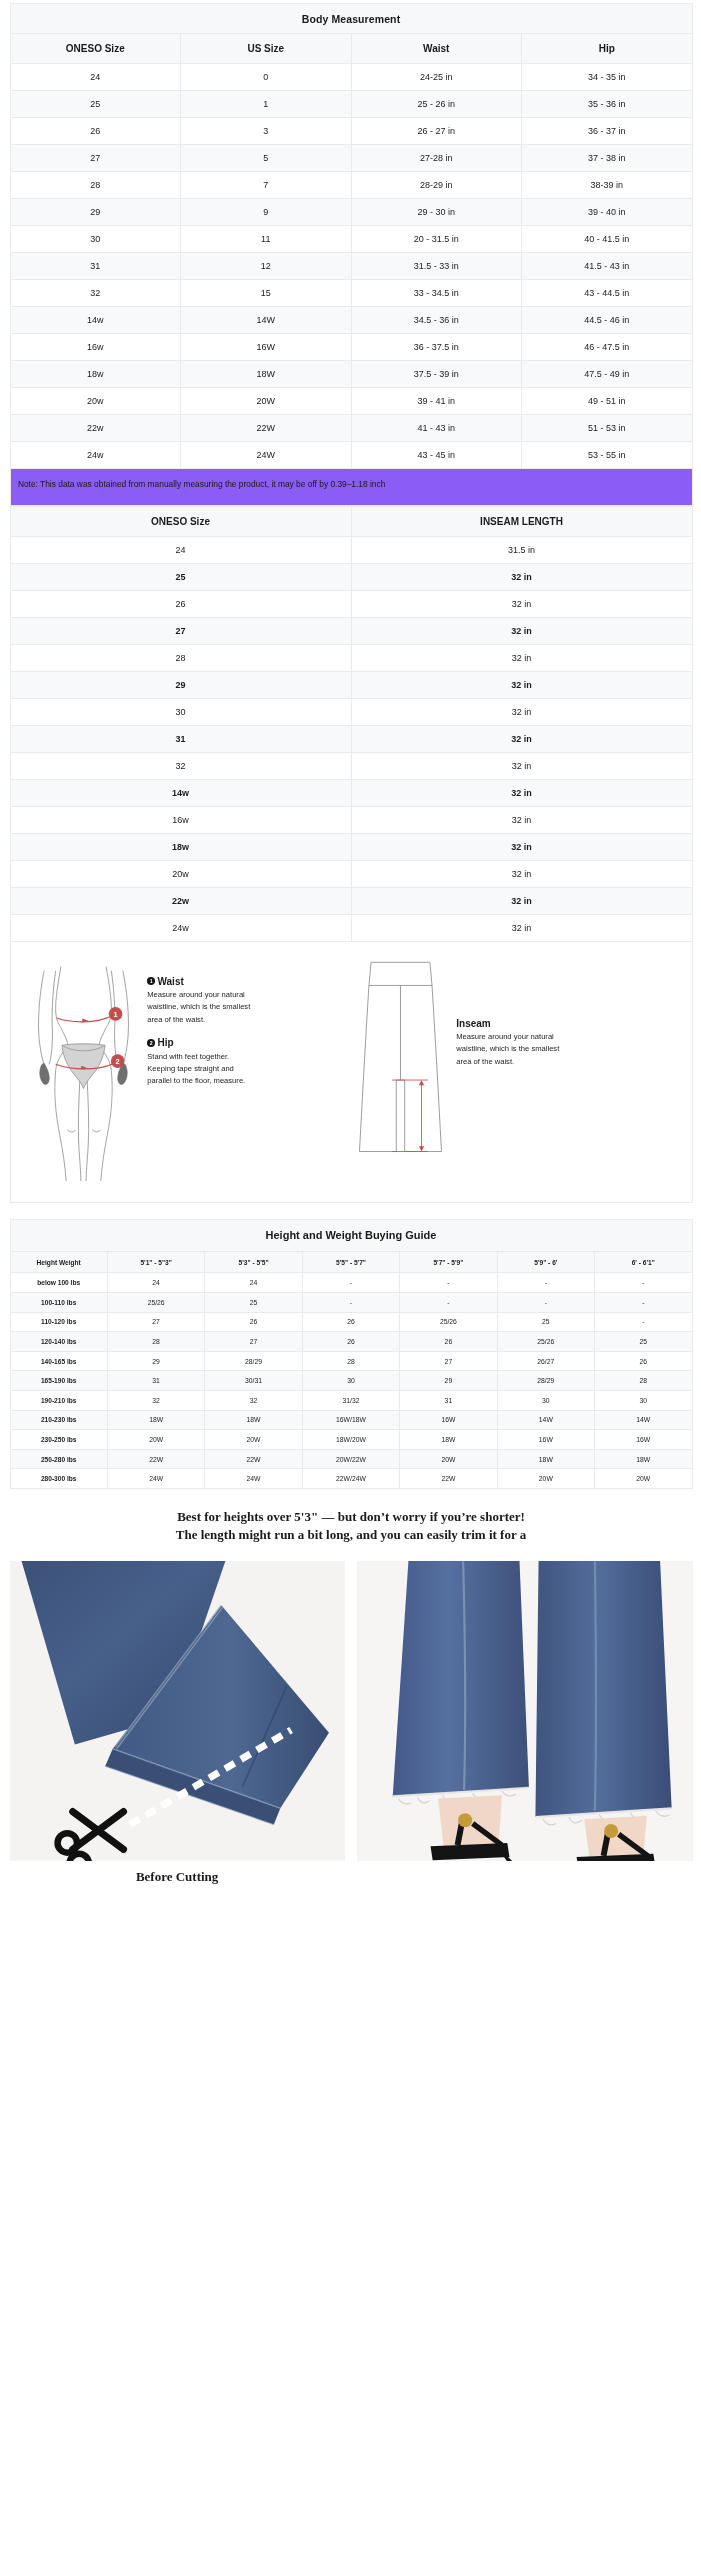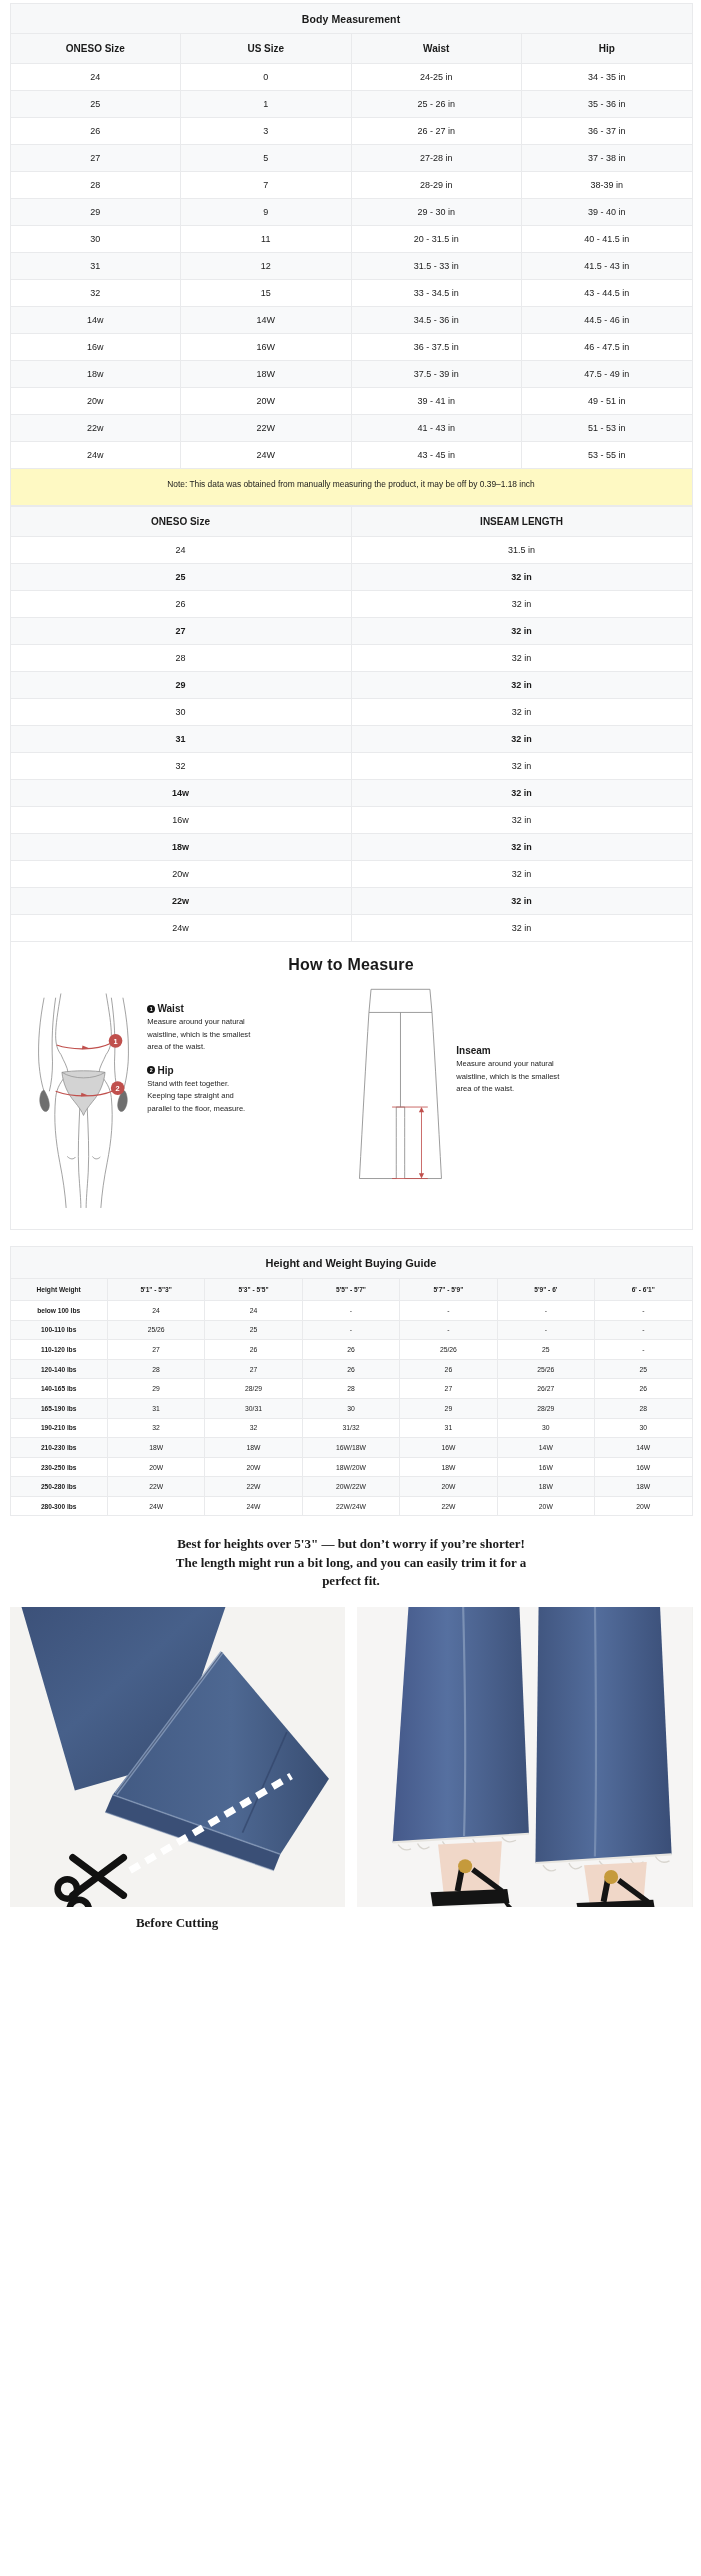--- a/index.html
+++ b/index.html
@@ -40,25 +40,25 @@
     font-weight: bold;
     padding: 9px 0;
   }
   #body-measure-table tbody td {
     font-size: 9px;
     padding: 8px 0;
     background: #ffffff;
   }
   #body-measure-table tbody tr.alt td { background: #f8f9fa; }
   #body-measure-table .note-cell {
-    text-align: center;
+    text-align: left;
     font-size: 8.4px;
     line-height: 1.55;
     padding: 9.5px 7.4px 13.7px 7.4px;
-    background: #fef9c3;
+    background: #8b5cf6;
     border-top: 0.5px solid #e9eaec;
   }
 
   
   #inseam-table { margin-top: 0px; }
   #inseam-table .hdr th {
     background: #f7f8f9;
     font-size: 10px;
     font-weight: bold;
     padding: 9px 0;
@@ -368,21 +368,20 @@
         <tr>
           <td>24w</td>
           <td>32 in</td>
         </tr>
       </tbody>
   </table>
 </section>
 
 <section class="tbl-wrap">
   <div id="how-to-measure">
-    <h2>How to Measure</h2>
 
     <div class="measure-cols">
 
       <div class="measure-col">
         <div class="m-figure">
           <svg width="121" height="226" viewBox="0 0 230 430" aria-hidden="true">
             <g fill="none" stroke="#8a8a8a" stroke-width="1.5">
 
               <path d="M72 20 C66 55, 62 80, 62 100 C62 118, 66 128, 72 136"></path>
               <path d="M158 20 C164 55, 168 80, 168 100 C168 118, 164 128, 158 136"></path>
@@ -608,21 +607,20 @@
           <td>20W</td>
           <td>20W</td>
         </tr>
       </tbody>
   </table>
 </section>
 
 <section id="promo">
   <div>Best for heights over 5'3"  — but don’t worry if you’re shorter!</div>
   <div>The length might run a bit long, and you can easily trim it for a</div>
-  <div>perfect fit.</div>
 </section>
 
 <section id="photos">
 
   <div class="photo-card">
     <div class="photo-frame">
       <svg width="100%" height="100%" viewBox="0 0 620 580" preserveAspectRatio="xMidYMid slice" aria-hidden="true">
         <defs>
           <linearGradient id="dgA" x1="0" y1="0" x2="1" y2="1">
             <stop offset="0%" stop-color="#3c5179"></stop>

